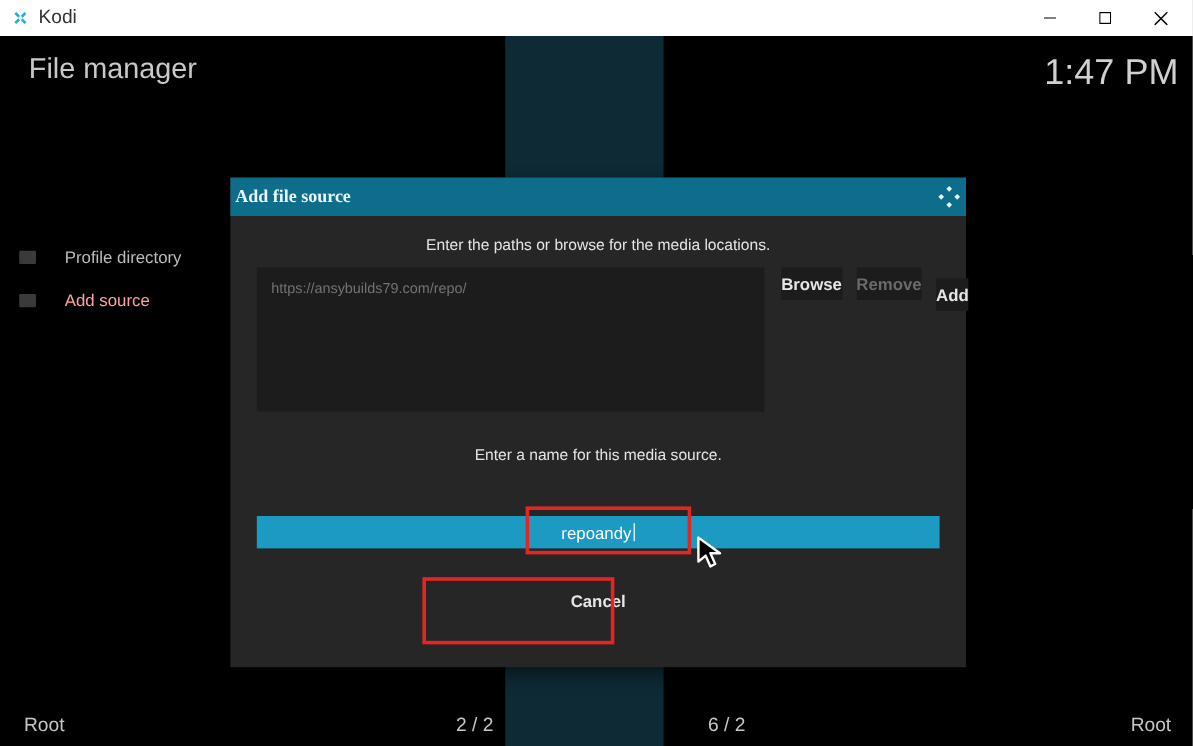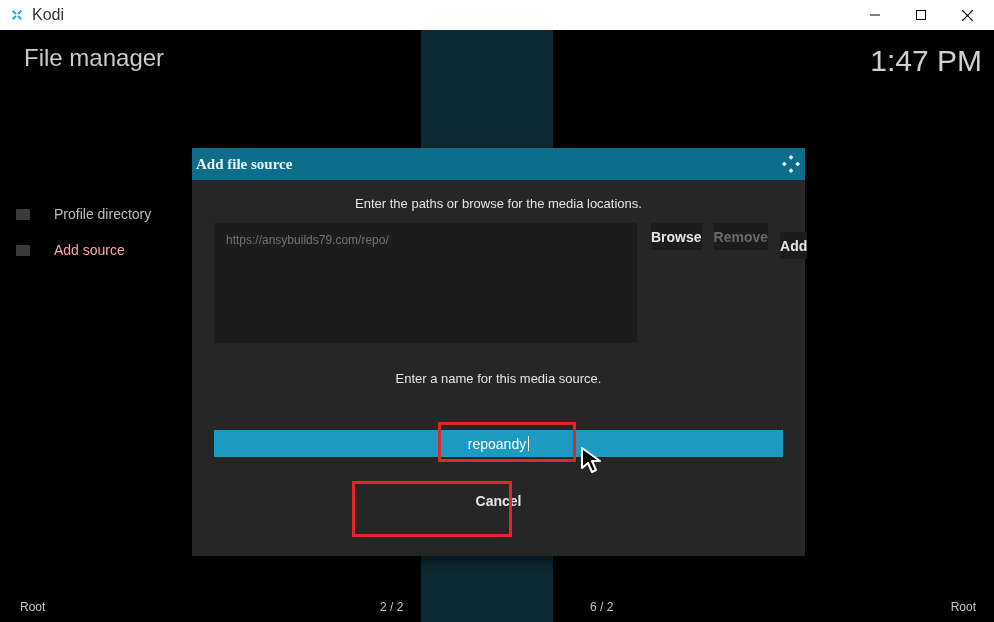--- a/index.html
+++ b/index.html
@@ -230,21 +230,21 @@
   pointer-events: none;
 }
 .footer {
   position: absolute;
   bottom: 8px;
   left: 20px;
   right: 18px;
   display: flex;
   align-items: center;
   color: #c7c7c7;
-  font-size: 12px;
+  font-size: 16px;
   z-index: 1;
 }
 .foot-left { }
 .foot-center1 { position: absolute; left: 360px; }
 .foot-center2 { position: absolute; left: 570px; }
 .foot-right { margin-left: auto; }
 .mouse-cursor {
   position: absolute;
   left: 580px;
   top: 416px;

